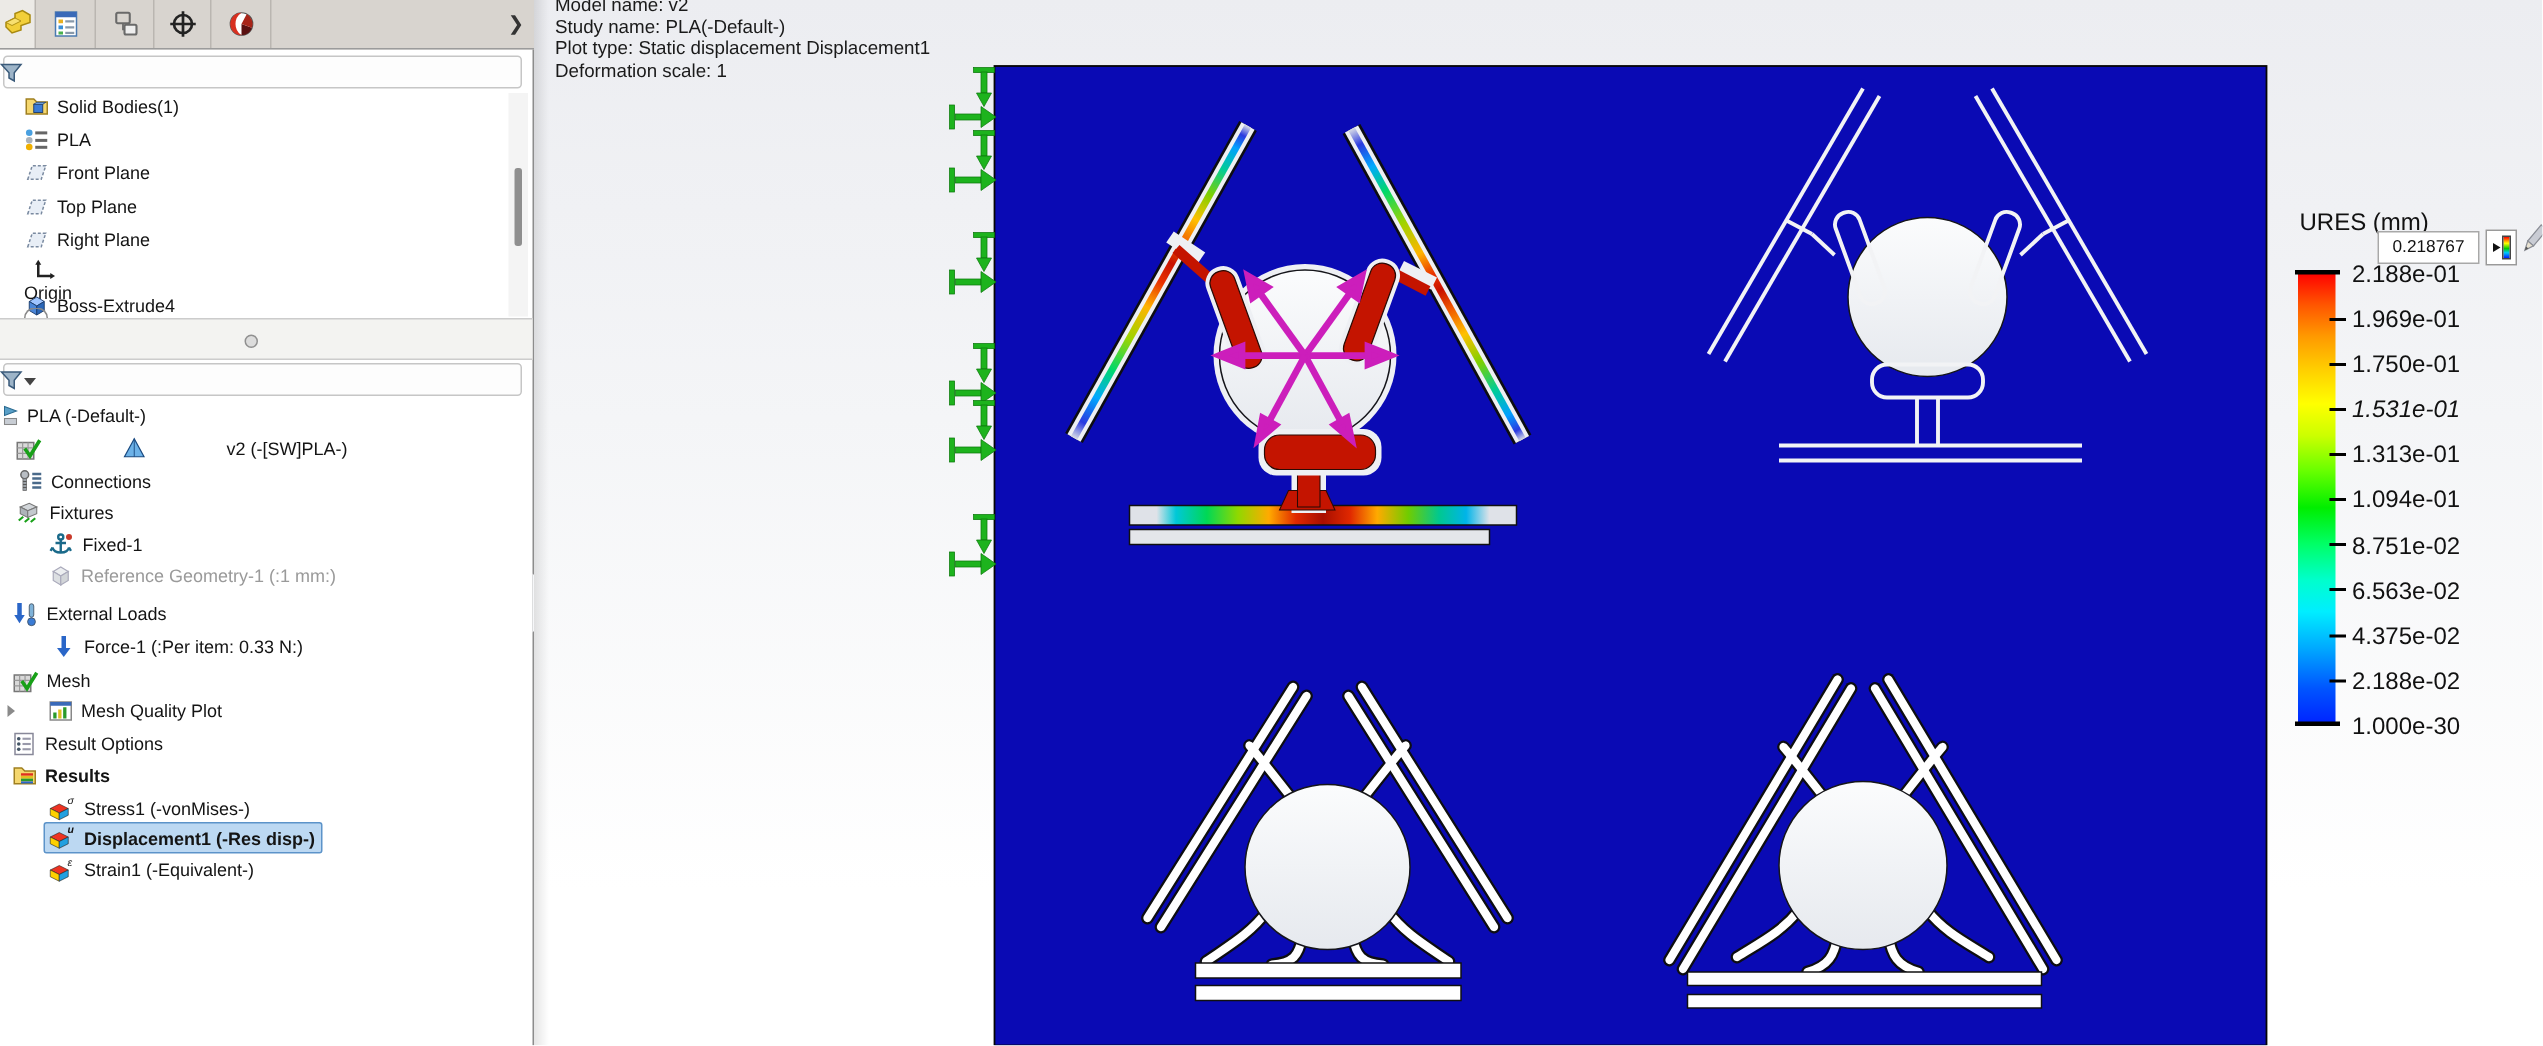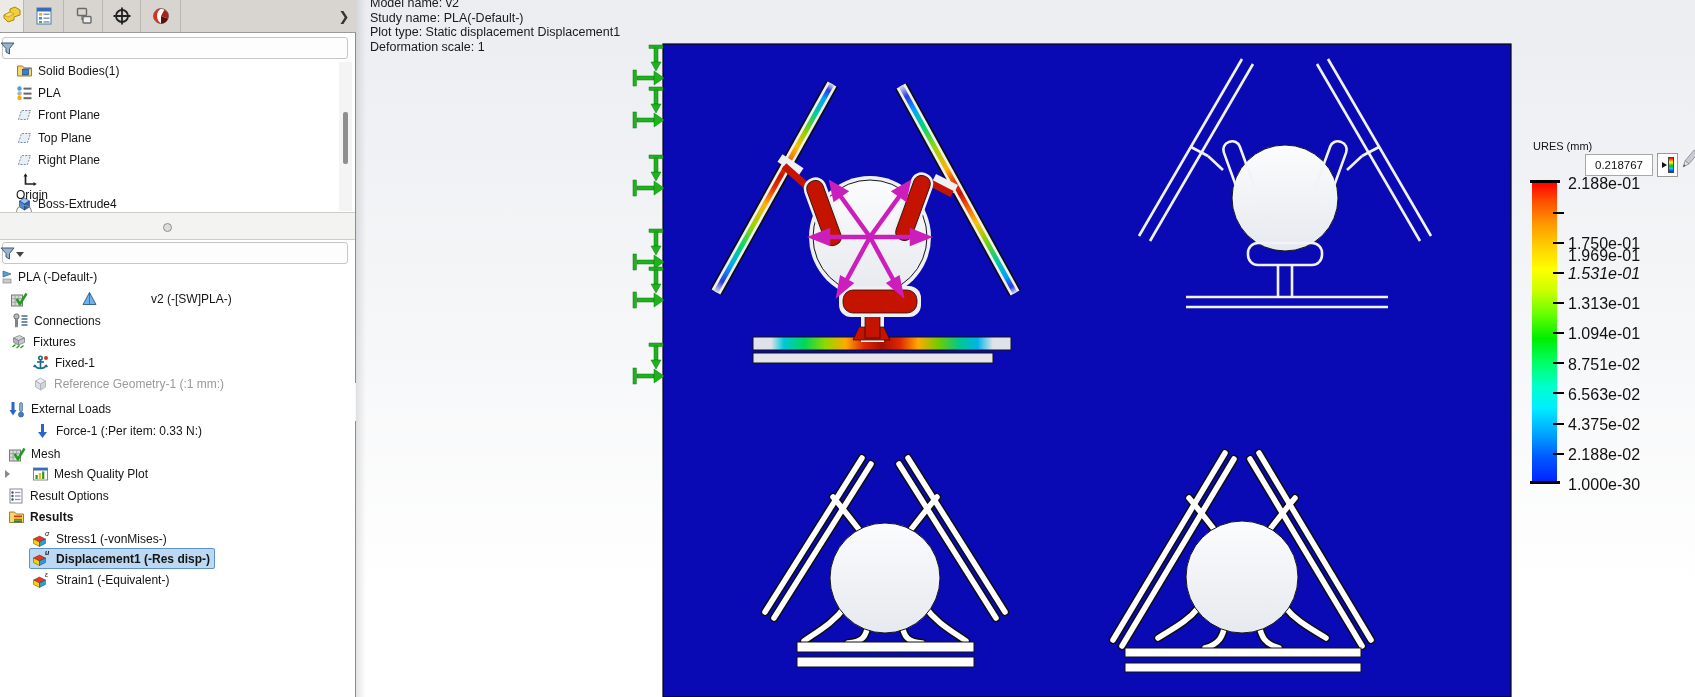--- a/index.html
+++ b/index.html
@@ -45,21 +45,21 @@
   .partial-icon{position:absolute;left:16px;top:205px;width:14px;height:7px;border:1.5px solid #888;
                 border-bottom:none;border-radius:7px 7px 0 0;}
   
   #viewport{position:absolute;left:356px;top:0;width:1339px;height:697px;
             background:linear-gradient(#ecedf1 0%,#f4f5f7 40%,#ffffff 85%);}
   #vp-shadow{position:absolute;left:0;top:0;width:10px;height:697px;
              background:linear-gradient(90deg,rgba(0,0,0,.10),rgba(0,0,0,0));}
   #plot-info{position:absolute;left:14px;top:-4px;font-size:12.5px;line-height:14.5px;color:#1a1a1a;}
   #gfx{position:absolute;left:0;top:0;}
   
-  #legend-title{position:absolute;left:1177px;top:140px;font-size:11px;color:#111;text-align:right;}
+  #legend-title{position:absolute;left:1177px;top:140px;font-size:16px;color:#111;text-align:right;}
   #legend-maxbox{position:absolute;left:1229px;top:154px;width:68px;height:22px;background:#fff;
                  border:1px solid #a8a8a8;box-sizing:border-box;font-size:11.5px;color:#111;
                  display:flex;align-items:center;justify-content:center;z-index:5;}
   #legend-btn{position:absolute;left:1301px;top:153px;width:21px;height:24px;background:#fff;
               border:1px solid #9a9a9a;box-sizing:border-box;z-index:5;display:flex;align-items:center;justify-content:center;gap:1px;}
   #legend-btn .mini-arrow{width:0;height:0;border-top:3px solid transparent;border-bottom:3px solid transparent;border-left:5px solid #111;}
   #legend-btn .mini-bar{width:6px;height:16px;border:1px solid #444;box-sizing:border-box;
        background:linear-gradient(#f00 0%,#ff0 30%,#0c0 55%,#00c8ff 75%,#001aff 100%);}
   #colorbar{position:absolute;left:1176px;top:182px;width:25px;height:301px;
             background:linear-gradient(#ff0000 0%,#ff5500 7%,#ff9900 14%,#ffcc00 21%,#ffff00 29%,
@@ -623,21 +623,21 @@
         <use href="#fixture" x="307" y="184"></use>
         <use href="#fixture" x="307" y="258"></use>
         <use href="#fixture" x="307" y="296"></use>
         <use href="#fixture" x="307" y="372"></use>
       </g>
     </svg>
 
     <div id="legend-title">URES (mm)</div>
 
     <div class="lg-label" style="top:175px;">2.188e-01</div>
-    <div class="lg-label" style="top:205px;margin-top:42px;">1.969e-01</div>
+    <div class="lg-label" style="top:205px;">1.969e-01</div>
     <div class="lg-label" style="top:235px;">1.750e-01</div>
     <div class="lg-label" style="top:265px;font-style:italic;">1.531e-01</div>
     <div class="lg-label" style="top:295px;">1.313e-01</div>
     <div class="lg-label" style="top:325px;">1.094e-01</div>
     <div class="lg-label" style="top:356px;">8.751e-02</div>
     <div class="lg-label" style="top:386px;">6.563e-02</div>
     <div class="lg-label" style="top:416px;">4.375e-02</div>
     <div class="lg-label" style="top:446px;">2.188e-02</div>
     <div class="lg-label" style="top:476px;">1.000e-30</div>
 

